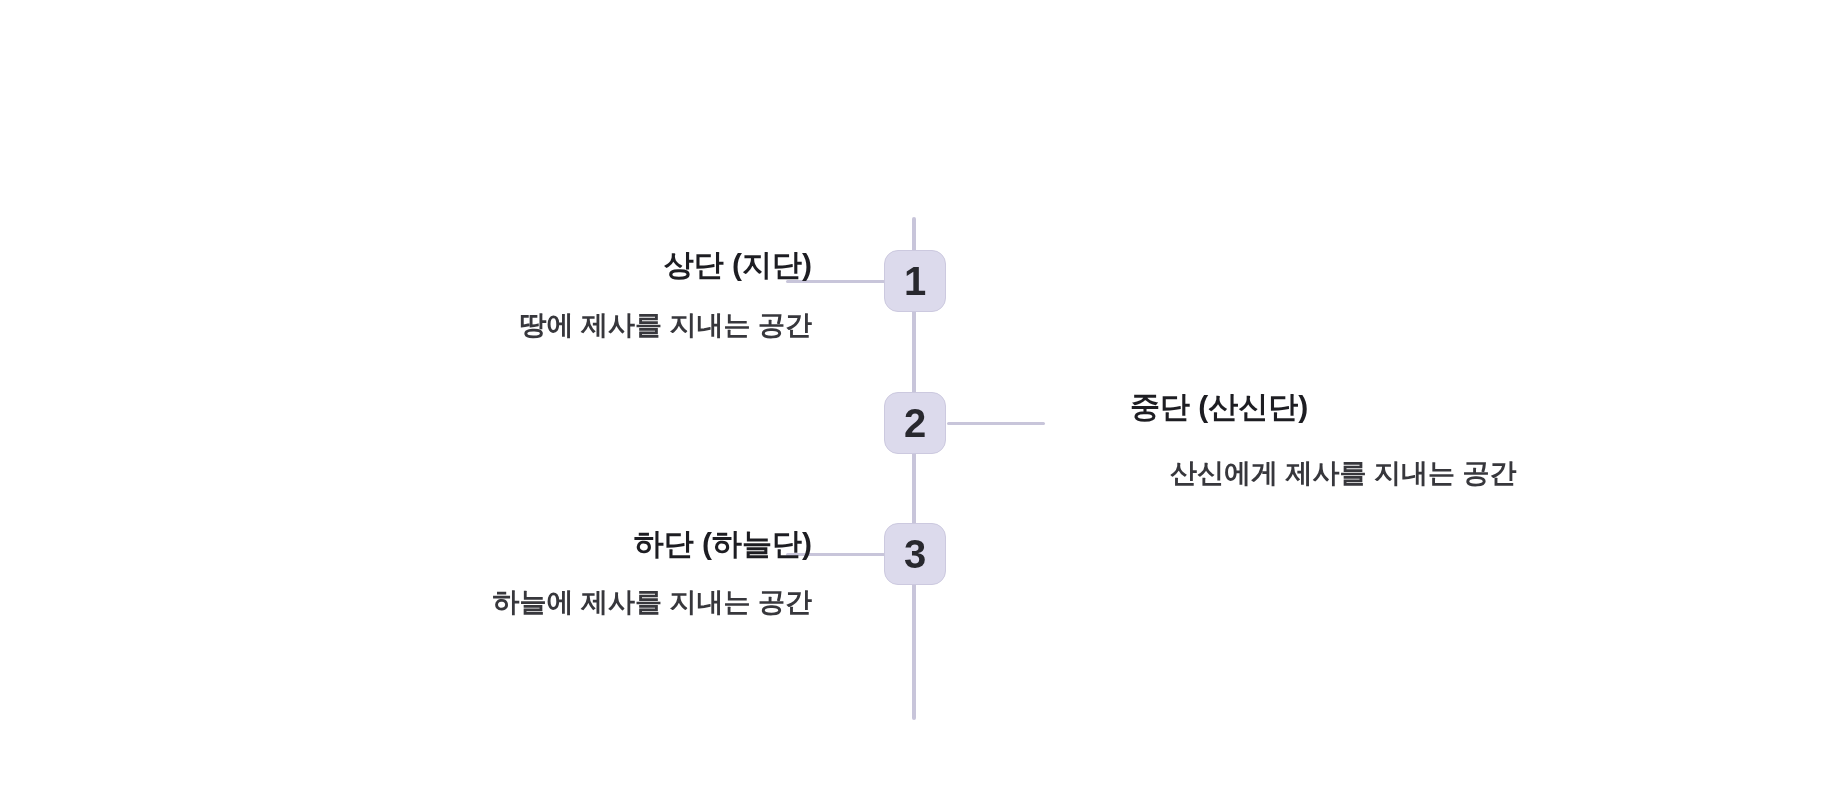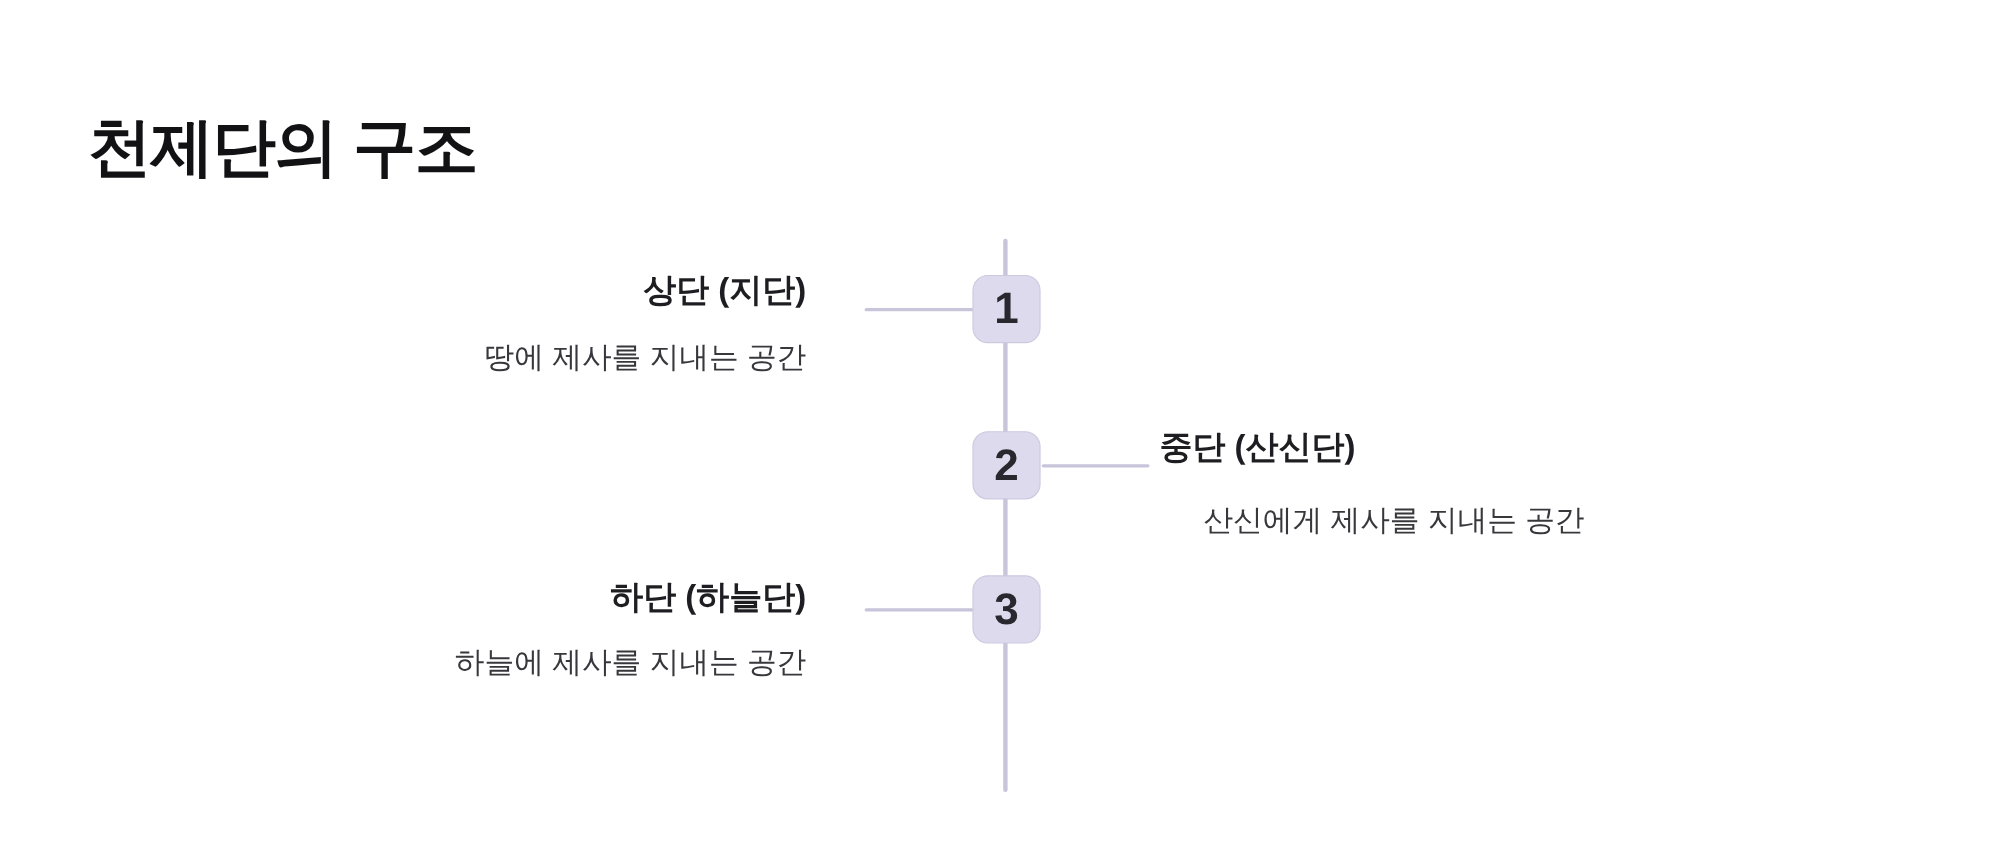--- a/index.html
+++ b/index.html
@@ -70,40 +70,39 @@
     position: absolute;
     font-size: 30px;
     font-weight: 700;
     color: #1d1d22;
     line-height: 1.12;
     white-space: nowrap;
   }
   .node-desc {
     position: absolute;
     font-size: 27px;
-    font-weight: 400;
+    font-weight: 700;
     color: #37373c;
     line-height: 1.2;
     white-space: nowrap;
   }
-  .align-right { right: 1095px; }
-  .align-left  { left: 1054px; text-align: left; }
+  .align-right { right: 1016px; }
+  .align-left  { left: 1130px; text-align: left; }
   .label-1 { top: 248px; }
   .desc-1  { top: 309px; }
   .label-2 { top: 390px; }
   .desc-2  { top: 457px; margin-left: 40px; }
   .label-3 { top: 527px; }
   .desc-3  { top: 586px; }
 </style>
 </head>
 <body>
 
 <div class="stage">
 
-  <h1 class="page-title">천제단의 구조</h1>
 
   <div class="vline"></div>
 
   <div>
     <div class="connector conn-1"></div>
     <div class="node-box box-1">
       <span>1</span>
     </div>
     <div class="node-label align-right label-1">상단 (지단)</div>
     <div class="node-desc align-right desc-1">땅에 제사를 지내는 공간</div>

